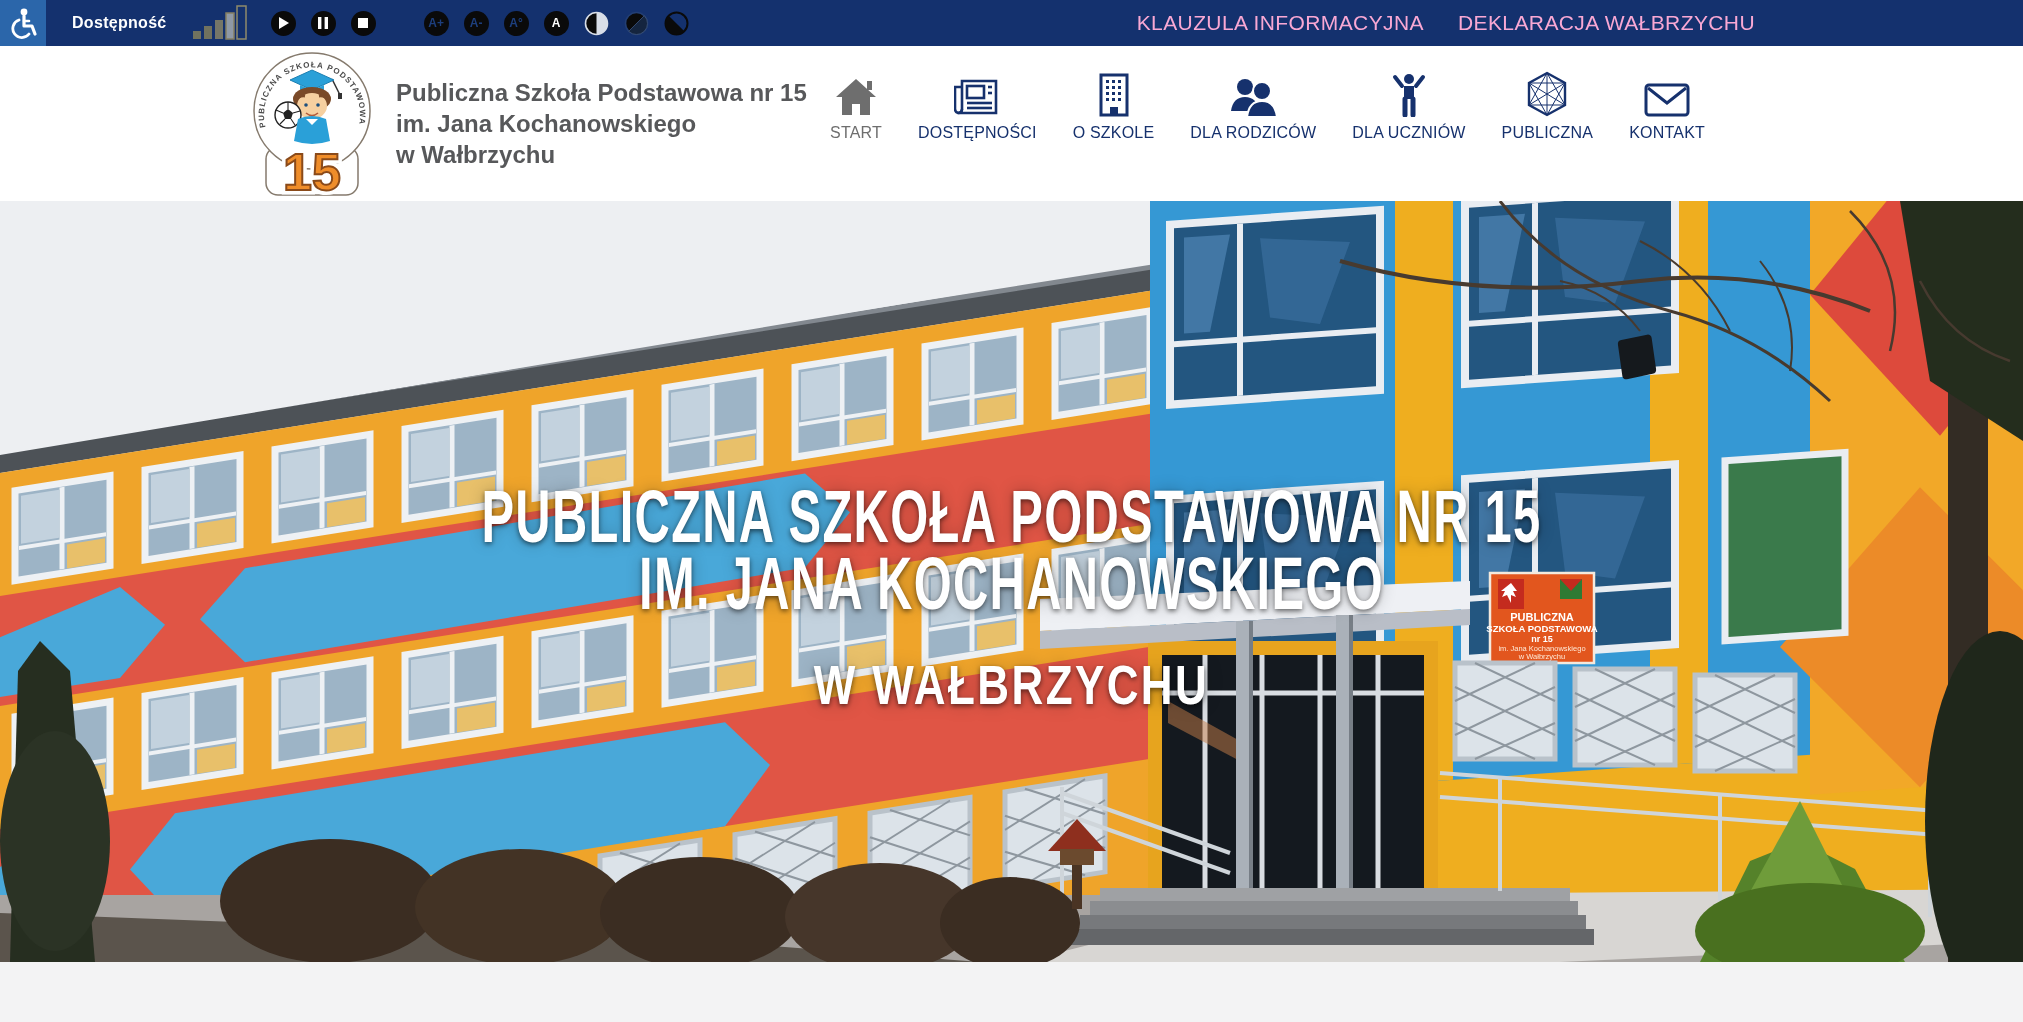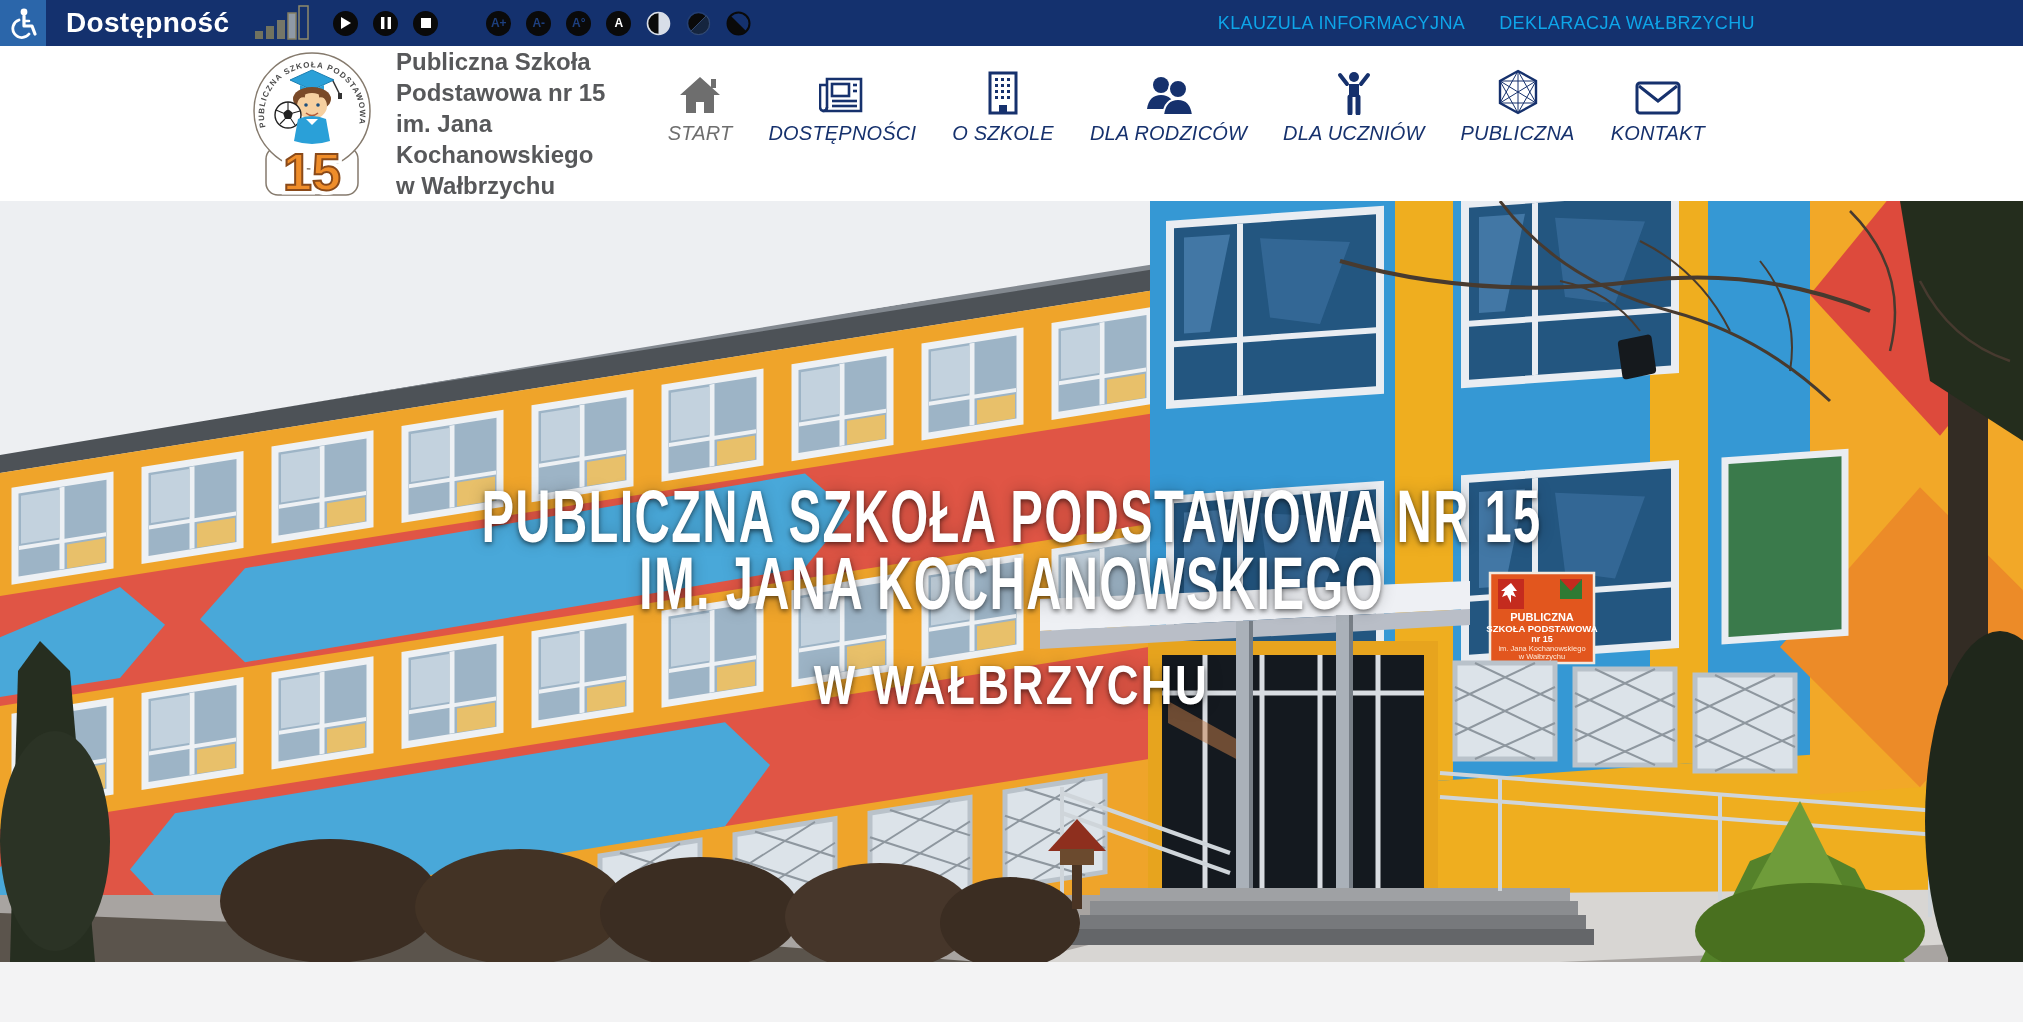--- a/index.html
+++ b/index.html
@@ -1,36 +1,36 @@
 <!DOCTYPE html>
 <html><head>
 <meta charset="utf-8">
 <style>
   html,body{margin:0;padding:0;}
   body{width:2023px;height:1022px;overflow:hidden;background:#fff;
        font-family:"Liberation Sans","DejaVu Sans",sans-serif;}
   
   .topbar{height:46px;background:#14316e;display:flex;align-items:center;position:relative;}
   .access-btn{width:46px;height:46px;background:#2b66aa;display:flex;align-items:center;justify-content:center;flex:0 0 auto;cursor:pointer;}
-  .access-label{color:#fff;font-size:28px;font-weight:bold;margin-left:20px;letter-spacing:.3px;}
+  .access-label{color:#fff;font-size:16px;font-weight:bold;margin-left:26px;letter-spacing:.3px;}
   .bars-icon{margin-left:26px;display:flex;align-items:flex-end;cursor:pointer;}
   .cicon{width:25px;height:25px;border-radius:50%;background:#0a0a0a;display:flex;align-items:center;justify-content:center;flex:0 0 auto;cursor:pointer;}
   .cicon svg{display:block;}
   .gap14{margin-left:15px;} .gap20{margin-left:20px;} .gap46{margin-left:48px;}
   .cicon .glyph{font-size:12px;font-weight:bold;line-height:1;}
   .glyph-dark{color:#1d3f7e;} .glyph-light{color:#fff;}
   .top-links{margin-left:auto;margin-right:268px;display:flex;gap:34px;}
-  .toplink{color:#0ea5e9;font-size:18px;letter-spacing:.4px;cursor:pointer;white-space:nowrap;}
+  .toplink{color:#f9a8d4;font-size:21px;letter-spacing:.4px;cursor:pointer;white-space:nowrap;}
   
   .header{height:155px;background:#fff;display:flex;align-items:center;padding-left:250px;box-sizing:border-box;}
   .logo{width:124px;height:150px;flex:0 0 auto;}
   .school-name{margin-left:22px;color:#57585a;font-weight:bold;font-size:24px;line-height:31px;}
   .mainnav{margin-left:auto;margin-right:318px;display:flex;align-items:flex-end;gap:36px;padding-bottom:34px;}
   .nav-item{display:flex;flex-direction:column;align-items:center;gap:7px;cursor:pointer;}
-  .nav-label{font-size:20px;color:#16316d;letter-spacing:.2px;white-space:nowrap;font-style:italic;}
+  .nav-label{font-size:16px;color:#16316d;letter-spacing:.2px;white-space:nowrap;}
   .nav-item.active .nav-label{color:#6e6e6e;}
   .nav-ico{height:46px;display:flex;align-items:flex-end;}
   
   .hero{height:761px;position:relative;overflow:hidden;background:#edeff2;}
   .hero svg.scene{position:absolute;left:0;top:0;}
   .hero-text{position:absolute;left:0;top:0;width:100%;text-align:center;padding-top:282px;color:#fff;}
   .hl{display:block;font-weight:bold;white-space:nowrap;
       text-shadow:0 2px 6px rgba(0,0,0,.55),0 0 20px rgba(0,0,0,.25);}
   .hl1,.hl2{font-size:74px;line-height:67px;letter-spacing:2px;transform:scaleX(.66);}
   .hl3{font-size:55px;letter-spacing:3px;margin-top:36px;transform:scaleX(.8);}

